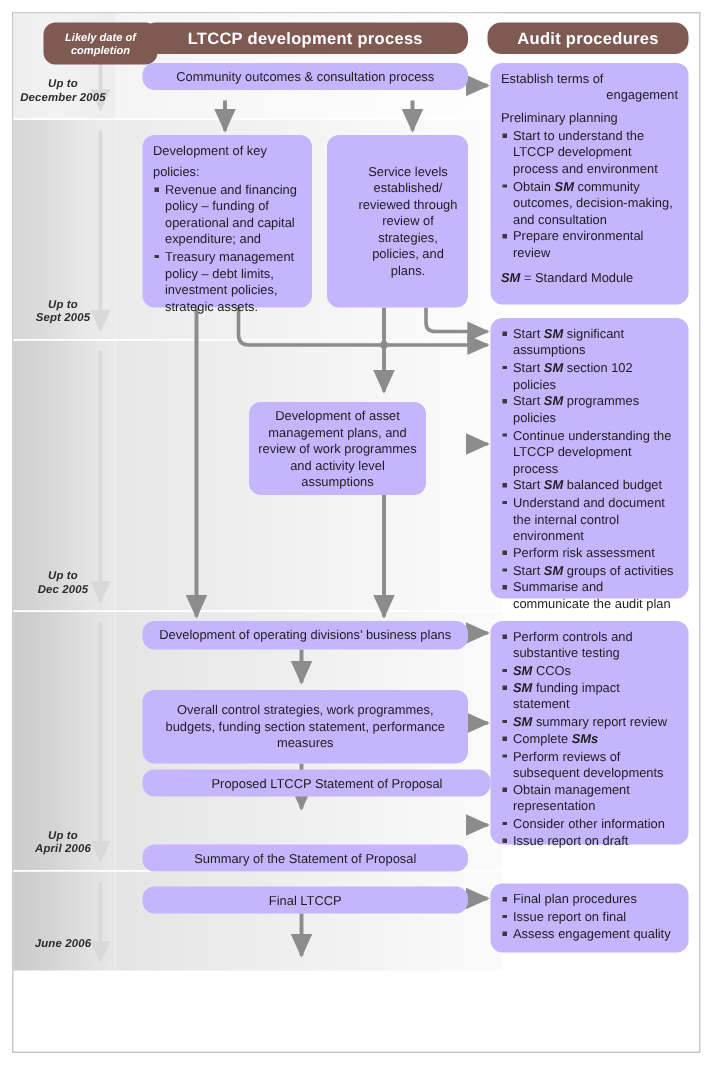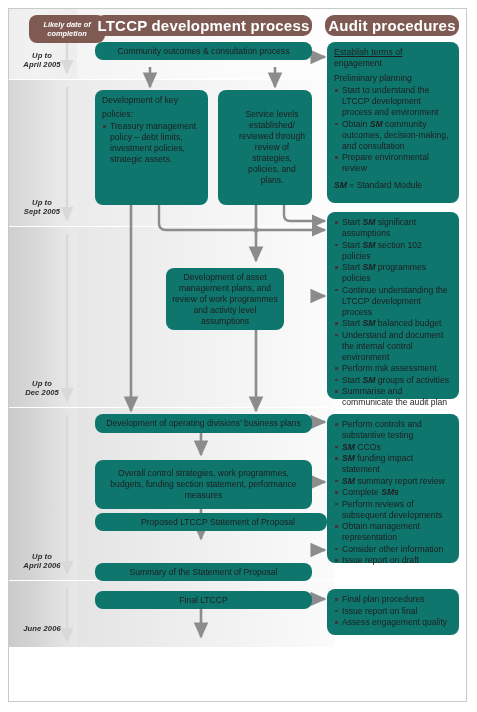--- a/index.html
+++ b/index.html
@@ -7,25 +7,25 @@
   #page{position:relative;width:477px;height:712px;overflow:hidden;background:#ffffff;}
   #frame{position:absolute;left:8px;top:8px;width:459px;height:694px;border:1px solid #c9c9c9;background:#ffffff;box-sizing:border-box;}
   .band-left{position:absolute;left:0;width:68px;}
   .band-main{position:absolute;}
 
   .tl-label{position:absolute;width:66px;text-align:center;font-style:italic;font-weight:bold;font-size:7.6px;color:#2b2b2b;line-height:1.25;letter-spacing:.1px;}
 
   .rule{position:absolute;left:0;height:1px;background:#ffffff;}
 
   
-  .hdr{position:absolute;background:#7e5a53;color:#ffffff;border-radius:9px;font-size:15px;font-weight:bold;display:flex;align-items:center;justify-content:center;letter-spacing:.2px;}
+  .hdr{position:absolute;background:#7e5a53;color:#ffffff;border-radius:9px;font-size:11px;font-weight:bold;display:flex;align-items:center;justify-content:center;letter-spacing:.2px;}
   .legend-pill{position:absolute;background:#7e5a53;color:#ffffff;border-radius:8px;font-size:7.4px;font-weight:bold;font-style:italic;display:flex;flex-direction:column;align-items:center;justify-content:center;line-height:1.25;text-align:center;}
 
   
-  .box{position:absolute;background:#0f766e;border-radius:8px;box-sizing:border-box;font-size:8.6px;color:#1d1d1d;line-height:1.28;}
+  .box{position:absolute;background:#c4b5fd;border-radius:8px;box-sizing:border-box;font-size:8.6px;color:#1d1d1d;line-height:1.28;}
   .box.center{display:flex;align-items:center;justify-content:center;text-align:center;padding:4px 6px;}
   .box.left{padding:5px 7px;}
   .box p{margin:0 0 3px 0;}
   .box p:last-child{margin-bottom:0;}
   ul.bl{list-style:none;margin:0;padding:0;}
   ul.bl li{position:relative;padding-left:8px;margin-bottom:0.5px;}
   ul.bl li:before{content:"";position:absolute;left:1px;top:4px;width:2.5px;height:2.5px;background:#3a3a3a;}
   .it{font-style:italic;font-weight:bold;}
 
   svg.conn{position:absolute;left:0;top:0;width:459px;height:694px;pointer-events:none;}
@@ -116,21 +116,21 @@
       </g>
     </svg>
 
     <div class="legend-pill" style="left:20px;top:6px;width:76px;height:28px;">
       <span>Likely date of</span>
       <span>completion</span>
     </div>
 
     <div class="tl-label" style="left:0px;top:42px;">
       <div>Up to</div>
-      <div>April 2005</div>
+      <div>December 2005</div>
     </div>
     <div class="tl-label" style="left:0px;top:189px;">
       <div>Up to</div>
       <div>Sept 2005</div>
     </div>
     <div class="tl-label" style="left:0px;top:370px;">
       <div>Up to</div>
       <div>Dec 2005</div>
     </div>
     <div class="tl-label" style="left:0px;top:543px;">
@@ -143,40 +143,41 @@
 
     <div class="hdr" style="left:86px;top:6px;width:217px;height:21px;">LTCCP development process</div>
     <div class="hdr" style="left:316px;top:6px;width:134px;height:21px;">Audit procedures</div>
 
     <div class="box center" style="left:86px;top:33px;width:217px;height:18px;">Community outcomes &amp; consultation process</div>
 
     <div class="box left" style="left:86px;top:81px;width:113px;height:115px;">
       <p>Development of key</p>
       <p style="margin-bottom:1px;">policies:</p>
       <ul class="bl">
+        <li>Revenue and financing policy – funding of operational and capital expenditure; and</li>
         <li>Treasury management policy – debt limits, investment policies, strategic assets.</li>
       </ul>
     </div>
 
     <div class="box center" style="left:209px;top:81px;width:94px;height:115px;padding-left:20px;">Service levels established/ reviewed through review of strategies, policies, and plans.</div>
 
     <div class="box center" style="left:157px;top:259px;width:118px;height:62px;">Development of asset management plans, and review of work programmes and activity level assumptions</div>
 
     <div class="box center" style="left:86px;top:405px;width:217px;height:19px;">Development of operating divisions’ business plans</div>
 
     <div class="box center" style="left:86px;top:451px;width:217px;height:49px;">Overall control strategies, work programmes, budgets, funding section statement, performance measures</div>
 
     <div class="box center" style="left:86px;top:504px;width:232px;height:18px;padding-left:20px;">Proposed LTCCP Statement of Proposal</div>
     <div class="box center" style="left:86px;top:554px;width:217px;height:18px;">Summary of the Statement of Proposal</div>
 
     <div class="box center" style="left:86px;top:582px;width:217px;height:18px;">Final LTCCP</div>
 
     <div class="box left" style="left:318px;top:33px;width:132px;height:161px;">
-      <p style="margin-bottom:0;text-decoration:underline;">Establish terms of</p>
-      <p style="margin-bottom:4px;">engagement</p>
+      <p style="margin-bottom:0;">Establish terms of</p>
+      <p style="margin-bottom:4px;text-align:right;">engagement</p>
       <p style="margin-bottom:1px;">Preliminary planning</p>
       <ul class="bl">
         <li><span>Start to understand the LTCCP development process and environment</span></li>
         <li><span>Obtain </span><span class="it">SM</span><span> community outcomes, decision-making, and consultation</span></li>
         <li><span>Prepare environmental review</span></li>
       </ul>
       <p style="margin-top:6px;"><span class="it">SM</span><span> = Standard Module</span></p>
     </div>
 
     <div class="box left" style="left:318px;top:203px;width:132px;height:187px;">

